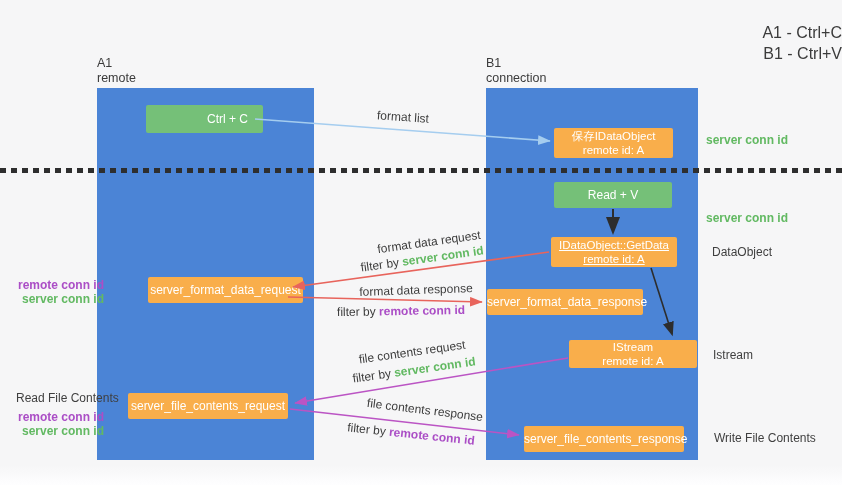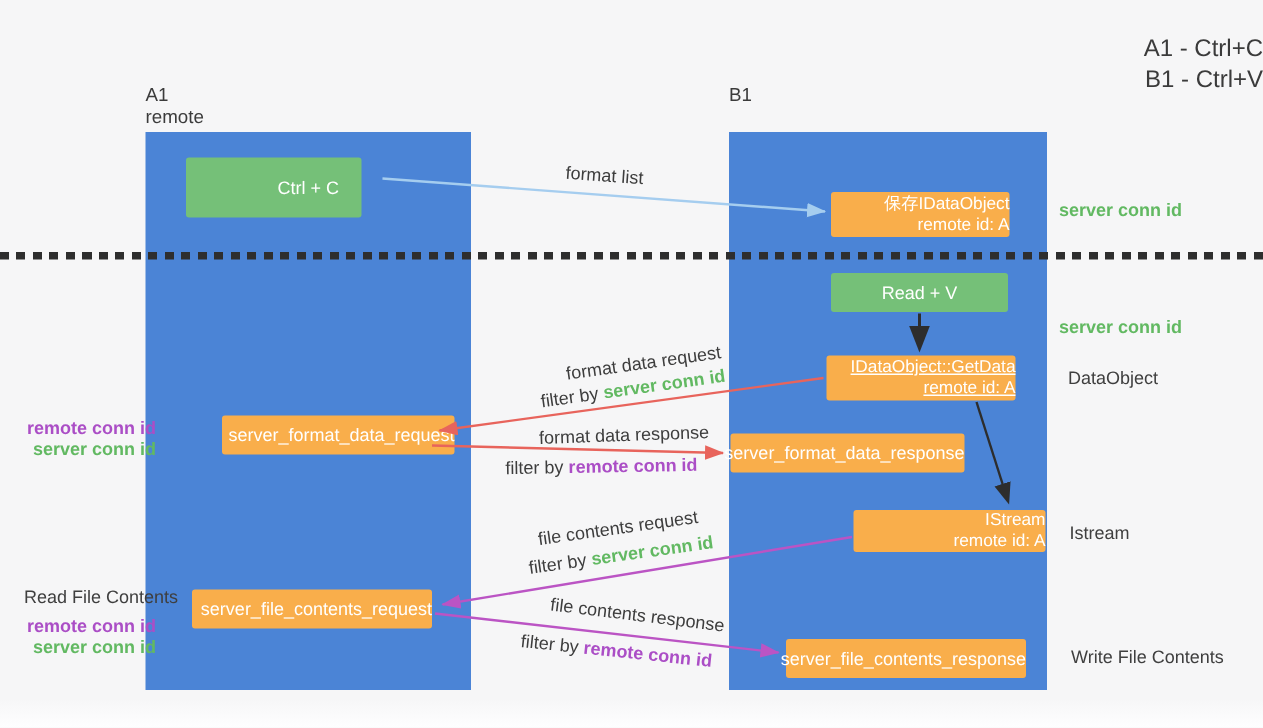--- a/index.html
+++ b/index.html
@@ -16,21 +16,21 @@
   .lane-right { left:486px; width:212px; }
 
   .lane-header { position:absolute; top:56px; text-align:left;
                  font-size:12.5px; line-height:15px; color:#3b3b3b; }
   .lane-header.left  { left:97px;  width:217px; }
   .lane-header.right { left:486px; width:212px; }
 
   .node { position:absolute; color:#fff; text-align:center; border-radius:2px;
           display:flex; flex-direction:column; justify-content:center; }
   .node.green  { background:#75c078; }
-  .node.orange { background:#f9ae4b;align-items:flex-end; }
+  .node.orange { background:#f9ae4b; }
   .one-line { font-size:12px; }
   .two-line { font-size:11.5px; line-height:14px; }
 
   .dotted-sep { position:absolute; left:0; top:168px; width:842px; height:5px;
                 background:repeating-linear-gradient(to right, #2e2e2e 0 6px, transparent 6px 11px); }
 
   .arrow-label { position:absolute; font-size:12px; color:#3d3d3d; white-space:nowrap;
                  transform:translate(-50%,-50%); }
   .key-green  { color:#62b962; font-weight:bold; }
   .key-purple { color:#ab4ec6; font-weight:bold; }
@@ -52,28 +52,29 @@
     <div>A1 - Ctrl+C</div>
     <div>B1 - Ctrl+V</div>
   </div>
 
   <div class="lane-header left">
     <div>A1</div>
     <div>remote</div>
   </div>
   <div class="lane-header right">
     <div>B1</div>
+    <div>connection</div>
   </div>
 
   <div class="lane lane-left"></div>
   <div class="lane lane-right"></div>
 
   <div class="dotted-sep"></div>
 
-  <div class="node green one-line" style="left:124px; top:105px; width:117px; height:40px;padding-left:46px;">
+  <div class="node green one-line" style="left:146px; top:105px; width:117px; height:28px;padding-left:46px;">
     <span>Ctrl + C</span>
   </div>
 
   <div class="node orange two-line" style="left:554px; top:128px; width:119px; height:30px;">
     <span>保存IDataObject</span>
     <span>remote id: A</span>
   </div>
 
   <div class="node green one-line" style="left:554px; top:182px; width:118px; height:26px;">
     <span>Read + V</span>

